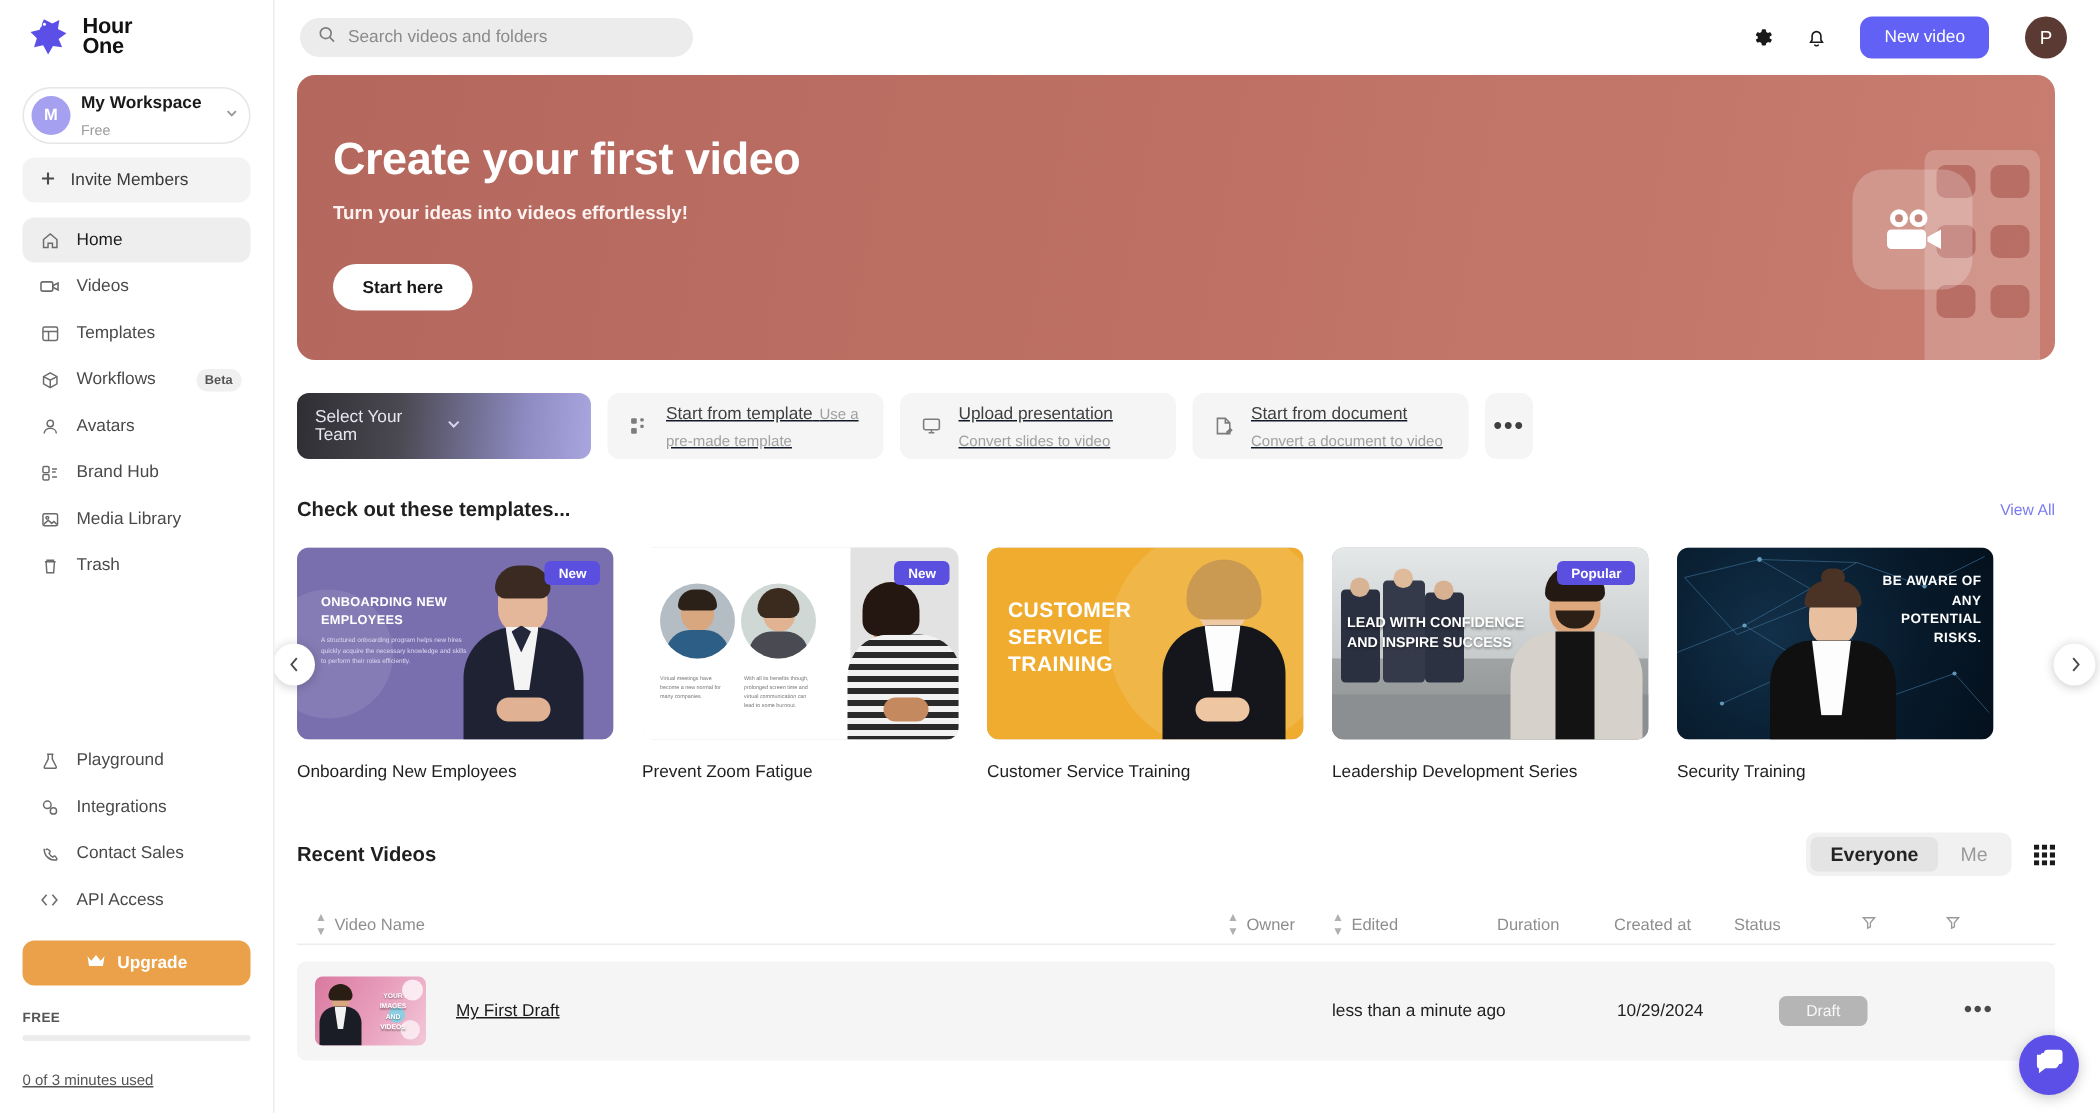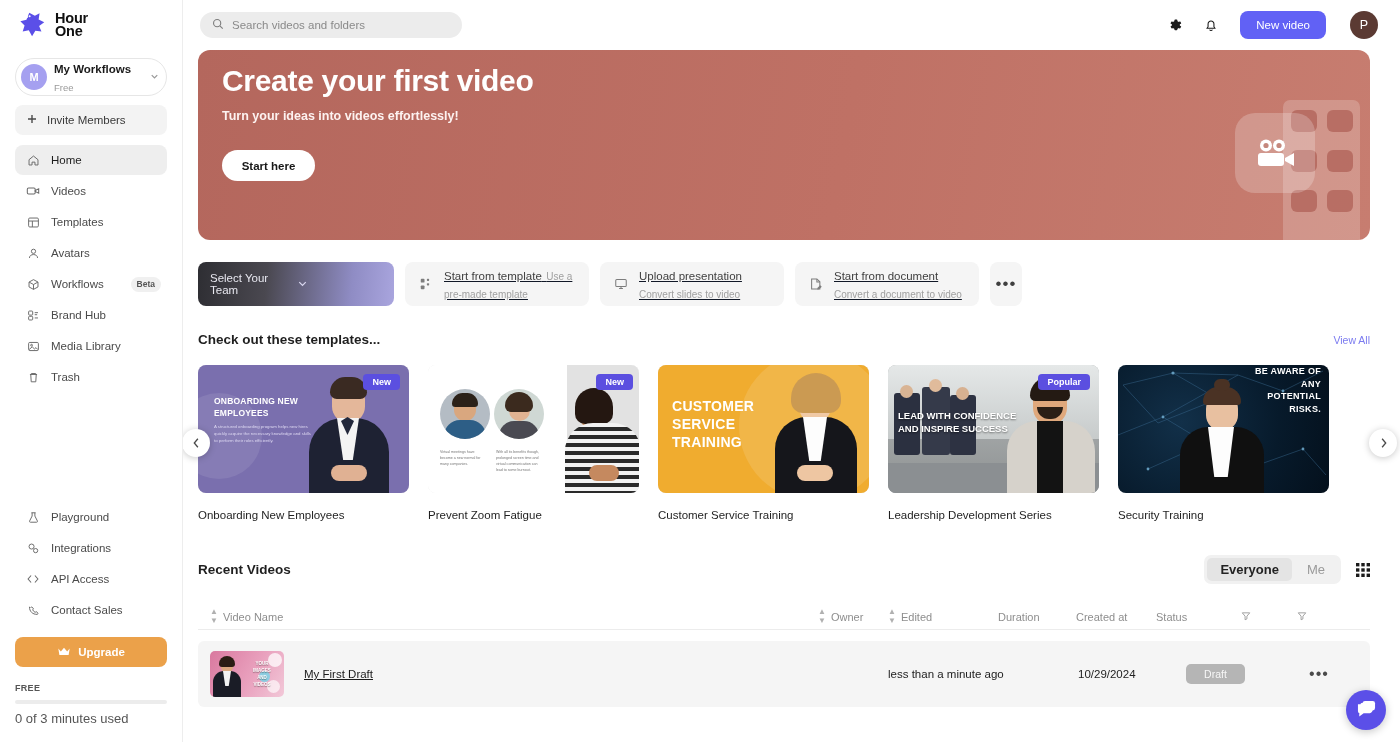--- a/index.html
+++ b/index.html
@@ -79,21 +79,21 @@
     margin-top: 12px; height: 30px;
     background: #eaa githubnone; background: #eba14a;
     border-radius: 8px; color: #fff;
     font-size: 11.5px; font-weight: 600;
     display: flex; align-items: center; justify-content: center; gap: 7px;
     cursor: pointer;
   }
   .plan-label { font-size: 9px; font-weight: 700; color: #555; letter-spacing: .3px; margin-top: 16px; }
   .plan-bar { margin-top: 7px; height: 4px; border-radius: 2px; background: #ececec; width: 100%; }
   .plan-bar > i { display: block; height: 100%; border-radius: 2px; background: #8b7cf6; width: 0%; }
-  .plan-used { font-size: 13px; color: #555; margin-top: 7px; }
+  .plan-used { font-size: 10px; color: #555; margin-top: 21px; text-decoration: underline; }
 
   
   .main { flex: 1; height: 742px; display: flex; flex-direction: column; position: relative; min-width: 0; }
 
   .topbar {
     height: 50px; display: flex; align-items: center;
     padding: 0 22px 0 17px; gap: 14px; flex: none;
   }
   .search-box {
     width: 262px; height: 26px; background: #ececec;
@@ -120,21 +120,21 @@
     margin-left: 10px; cursor: pointer; flex: none;
   }
 
   .content { flex: 1; overflow: hidden; padding: 0 30px 0 15px; }
 
   
   .hero {
     height: 190px; border-radius: 12px;
     background: linear-gradient(100deg, #b4675d 0%, #bf7165 55%, #c77d70 100%);
     position: relative; overflow: hidden;
-    padding: 14px 0 0 24px;
+    padding: 40px 0 0 24px;
   }
   .hero h1 { font-size: 30px; font-weight: 700; color: #fff; letter-spacing: -0.3px; }
   .hero p { font-size: 12.5px; font-weight: 600; color: #fdf2f0; margin-top: 11px; }
   .hero-btn {
     margin-top: 27px; width: 93px; height: 31px; background: #fff; border-radius: 16px;
     display: flex; align-items: center; justify-content: center;
     font-size: 11.5px; font-weight: 600; color: #181818; cursor: pointer;
   }
   .hero-art { position: absolute; right: 0; top: 0; width: 180px; height: 190px; }
   .film-strip {
@@ -282,21 +282,21 @@
       </span>
       <span class="logo-text">
         <span>Hour</span><br>
         <span>One</span>
       </span>
     </div>
 
     <div class="workspace">
       <span class="ws-avatar">M</span>
       <span class="ws-texts">
-        <span class="ws-name">My Workflows</span>
+        <span class="ws-name">My Workspace</span>
         <span class="ws-plan">Free</span>
       </span>
       <span class="chev">
         <svg width="11" height="11" viewBox="0 0 12 12" fill="none" stroke="currentColor" stroke-width="1.4">
             <path d="M3 4.5 L6 7.5 L9 4.5"></path>
           </svg>
       </span>
     </div>
 
     <div class="invite">
@@ -335,36 +335,36 @@
               <rect x="2" y="2.5" width="12" height="11" rx="1.4"></rect>
               <path d="M2 6.2h12M6.6 6.2v7.3"></path>
             </svg>
         </span>
         <span class="nav-label">Templates</span>
       </div>
 
       <div class="nav-item">
         <span class="nav-icon">
           <svg width="13" height="13" viewBox="0 0 16 16" fill="none" stroke="currentColor" stroke-width="1.2">
+              <path d="M8 2 L13.5 5 V11 L8 14 L2.5 11 V5 Z"></path>
+              <path d="M2.5 5 L8 8 L13.5 5 M8 8 v6"></path>
+            </svg>
+        </span>
+        <span class="nav-label">Workflows</span>
+        <span class="beta-badge">Beta</span>
+      </div>
+
+      <div class="nav-item">
+        <span class="nav-icon">
+          <svg width="13" height="13" viewBox="0 0 16 16" fill="none" stroke="currentColor" stroke-width="1.2">
               <circle cx="8" cy="5.3" r="2.6"></circle>
               <path d="M3 13.5c0-2.6 2.2-4.2 5-4.2s5 1.6 5 4.2"></path>
             </svg>
         </span>
         <span class="nav-label">Avatars</span>
-      </div>
-
-      <div class="nav-item">
-        <span class="nav-icon">
-          <svg width="13" height="13" viewBox="0 0 16 16" fill="none" stroke="currentColor" stroke-width="1.2">
-              <path d="M8 2 L13.5 5 V11 L8 14 L2.5 11 V5 Z"></path>
-              <path d="M2.5 5 L8 8 L13.5 5 M8 8 v6"></path>
-            </svg>
-        </span>
-        <span class="nav-label">Workflows</span>
-        <span class="beta-badge">Beta</span>
       </div>
 
       <div class="nav-item">
         <span class="nav-icon">
           <svg width="13" height="13" viewBox="0 0 16 16" fill="none" stroke="currentColor" stroke-width="1.2">
               <rect x="2" y="2.5" width="5" height="5" rx="1"></rect>
               <rect x="2" y="9" width="5" height="4.5" rx="1"></rect>
               <path d="M9.5 4.5h4M9.5 7h3M9.5 11h4"></path>
             </svg>
         </span>
@@ -406,33 +406,33 @@
         <span class="nav-icon">
           <svg width="13" height="13" viewBox="0 0 16 16" fill="none" stroke="currentColor" stroke-width="1.2">
               <circle cx="5.6" cy="5.6" r="3.1"></circle>
               <circle cx="10.6" cy="10.6" r="2.6"></circle>
             </svg>
         </span>
         <span class="nav-label">Integrations</span>
       </div>
       <div class="nav-item">
         <span class="nav-icon">
+          <svg width="13" height="13" viewBox="0 0 16 16" fill="none" stroke="currentColor" stroke-width="1.2">
+              <path d="M3 3.4c0 6 4 9.4 9.4 9.4.9 0 1.3-.8.9-1.4l-1.1-1.6c-.3-.4-.8-.5-1.2-.2l-1 .7c-1.3-.7-2.4-1.8-3-3.1l.7-1c.3-.4.2-.9-.2-1.2L5.9 3.9c-.6-.4-1.4 0-1.4.9"></path>
+            </svg>
+        </span>
+        <span class="nav-label">Contact Sales</span>
+      </div>
+      <div class="nav-item">
+        <span class="nav-icon">
           <svg width="14" height="14" viewBox="0 0 16 16" fill="none" stroke="currentColor" stroke-width="1.2">
               <path d="M5.8 4 L2.4 8 L5.8 12M10.2 4 L13.6 8 L10.2 12"></path>
             </svg>
         </span>
         <span class="nav-label">API Access</span>
-      </div>
-      <div class="nav-item">
-        <span class="nav-icon">
-          <svg width="13" height="13" viewBox="0 0 16 16" fill="none" stroke="currentColor" stroke-width="1.2">
-              <path d="M3 3.4c0 6 4 9.4 9.4 9.4.9 0 1.3-.8.9-1.4l-1.1-1.6c-.3-.4-.8-.5-1.2-.2l-1 .7c-1.3-.7-2.4-1.8-3-3.1l.7-1c.3-.4.2-.9-.2-1.2L5.9 3.9c-.6-.4-1.4 0-1.4.9"></path>
-            </svg>
-        </span>
-        <span class="nav-label">Contact Sales</span>
       </div>
 
       <div class="upgrade-btn">
         <span>
           <svg width="14" height="11" viewBox="0 0 16 12" fill="#fff">
               <path d="M1.5 2.5 L4.4 6 L8 1.6 L11.6 6 L14.5 2.5 L13.3 10 H2.7 Z"></path>
             </svg>
         </span>
         <span>Upgrade</span>
       </div>
@@ -678,21 +678,21 @@
                     <path d="M120 10 L165 26 L205 6"></path>
                       <path d="M140 100 L185 84 L208 110"></path>
                     <path d="M55 8 L120 10 M100 34 L140 100 M45 52 L120 10"></path>
                     <circle cx="55" cy="8" r="1.6" fill="#7fc2e8" stroke="none"></circle>
                       <circle cx="100" cy="34" r="1.4" fill="#7fc2e8" stroke="none"></circle>
                     <circle cx="45" cy="52" r="1.4" fill="#7fc2e8" stroke="none"></circle>
                       <circle cx="165" cy="26" r="1.4" fill="#7fc2e8" stroke="none"></circle>
                     <circle cx="185" cy="84" r="1.4" fill="#7fc2e8" stroke="none"></circle>
                       <circle cx="30" cy="104" r="1.4" fill="#7fc2e8" stroke="none"></circle>
                   </svg>
-                  <div style="position:absolute;right:8px;top:0;text-align:right;font:700 9px 'Liberation Sans',sans-serif;color:#fff;line-height:12.5px;letter-spacing:.3px">BE AWARE OF<br>ANY<br>POTENTIAL<br>RISKS.</div>
+                  <div style="position:absolute;right:8px;top:16px;text-align:right;font:700 9px 'Liberation Sans',sans-serif;color:#fff;line-height:12.5px;letter-spacing:.3px">BE AWARE OF<br>ANY<br>POTENTIAL<br>RISKS.</div>
                   <div style="position:absolute;left:58px;bottom:0;width:92px;height:114px">
                     <div style="position:absolute;left:30px;top:14px;width:32px;height:38px;border-radius:16px;background:#e8c0a0"></div>
                     <div style="position:absolute;left:27px;top:8px;width:38px;height:18px;border-radius:19px 19px 4px 4px;background:#4a3224"></div>
                     <div style="position:absolute;left:38px;top:0px;width:16px;height:12px;border-radius:8px;background:#4a3224"></div>
                     <div style="position:absolute;left:4px;top:48px;width:84px;height:66px;border-radius:28px 28px 0 0;background:#101010"></div>
                     <div style="position:absolute;left:32px;top:48px;width:26px;height:50px;background:#fdfdfd;clip-path:polygon(0 0,100% 0,76% 100%,24% 100%)"></div>
                   </div>
                 </div>
               </div>
               <div class="tpl-name">Security Training</div>

